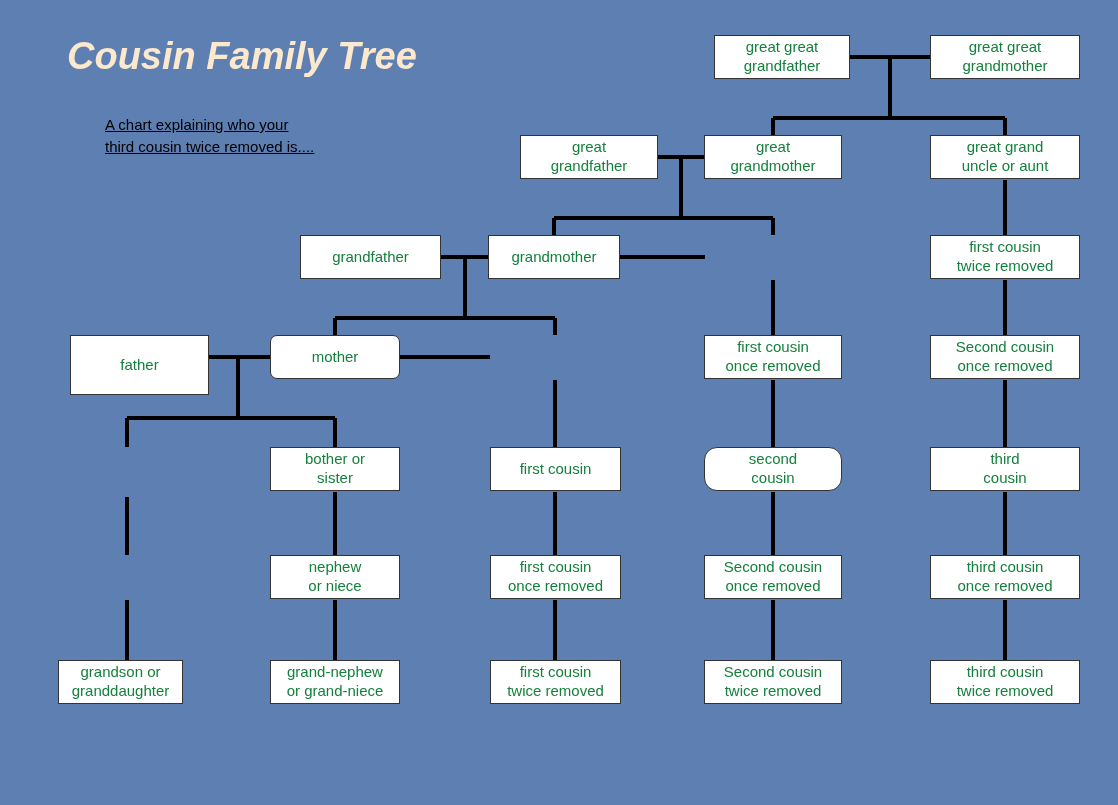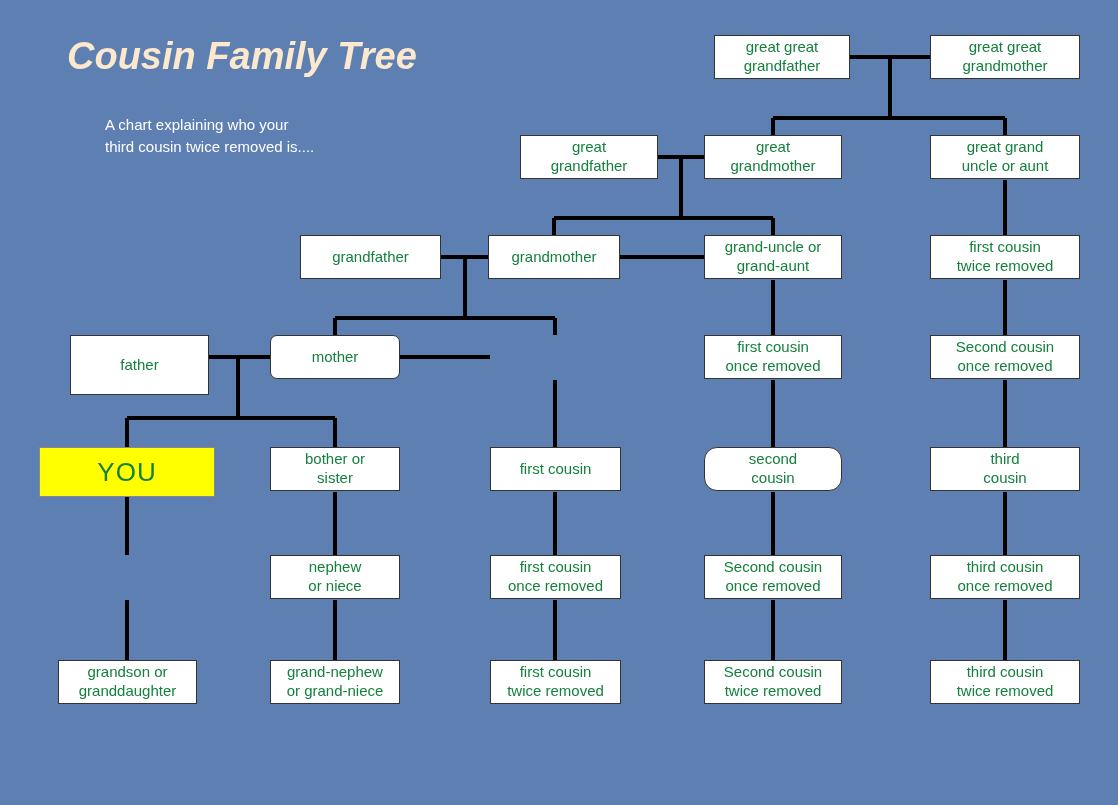--- a/index.html
+++ b/index.html
@@ -24,22 +24,23 @@
     font-weight: bold;
     font-style: italic;
     color: #fce8cd;
     white-space: nowrap;
   }
   .subtitle {
     position: absolute;
     left: 105px;
     top: 114px;
     font-size: 15px;
-    color: #ffffff;
+    color: #000000;
     line-height: 1.45;
+    text-decoration: underline;
   }
   .node {
     position: absolute;
     background: #ffffff;
     border: 1px solid #333;
     box-sizing: border-box;
     display: flex;
     align-items: center;
     justify-content: center;
     text-align: center;
@@ -141,38 +142,36 @@
 
   <div class="node" style="left:714px; top:35px; width:136px; height:44px;">great great<br>grandfather</div>
   <div class="node" style="left:930px; top:35px; width:150px; height:44px;">great great<br>grandmother</div>
 
   <div class="node" style="left:520px; top:135px; width:138px; height:44px;">great<br>grandfather</div>
   <div class="node" style="left:704px; top:135px; width:138px; height:44px;">great<br>grandmother</div>
   <div class="node" style="left:930px; top:135px; width:150px; height:44px;">great grand<br>uncle or aunt</div>
 
   <div class="node" style="left:300px; top:235px; width:141px; height:44px;">grandfather</div>
   <div class="node" style="left:488px; top:235px; width:132px; height:44px;">grandmother</div>
-  <div class="node" style="left:704px; top:235px; width:138px; height:44px;">grand-uncle or<br>grand-aunt</div>
   <div class="node" style="left:930px; top:235px; width:150px; height:44px;">first cousin<br>twice removed</div>
 
   <div class="node" style="left:70px;  top:335px; width:139px; height:60px;">father</div>
   <div class="node" style="left:270px; top:335px; width:130px; height:44px;border-radius:7px;">mother</div>
   <div class="node" style="left:704px; top:335px; width:138px; height:44px;">first cousin<br>once removed</div>
   <div class="node" style="left:930px; top:335px; width:150px; height:44px;">Second cousin<br>once removed</div>
 
-  <div class="node you" style="left:39px; top:447px; width:176px; height:50px;">YOU</div>
   <div class="node" style="left:270px; top:447px; width:130px; height:44px;">bother or<br>sister</div>
   <div class="node" style="left:490px; top:447px; width:131px; height:44px;">first cousin</div>
   <div class="node" style="left:704px; top:447px; width:138px; height:44px;border-radius:13px;">second<br>cousin</div>
   <div class="node" style="left:930px; top:447px; width:150px; height:44px;">third<br>cousin</div>
 
   <div class="node" style="left:270px; top:555px; width:130px; height:44px;">nephew<br>or niece</div>
   <div class="node" style="left:490px; top:555px; width:131px; height:44px;">first cousin<br>once removed</div>
   <div class="node" style="left:704px; top:555px; width:138px; height:44px;">Second cousin<br>once removed</div>
   <div class="node" style="left:930px; top:555px; width:150px; height:44px;">third cousin<br>once removed</div>
 
-  <div class="node" style="left:58px;  top:660px; width:139px; height:44px;">grandson or<br>granddaughter</div>
+  <div class="node" style="left:58px;  top:660px; width:125px; height:44px;">grandson or<br>granddaughter</div>
   <div class="node" style="left:270px; top:660px; width:130px; height:44px;">grand-nephew<br>or grand-niece</div>
   <div class="node" style="left:490px; top:660px; width:131px; height:44px;">first cousin<br>twice removed</div>
   <div class="node" style="left:704px; top:660px; width:138px; height:44px;">Second cousin<br>twice removed</div>
   <div class="node" style="left:930px; top:660px; width:150px; height:44px;">third cousin<br>twice removed</div>
 
 </div>
 
 </body></html>

